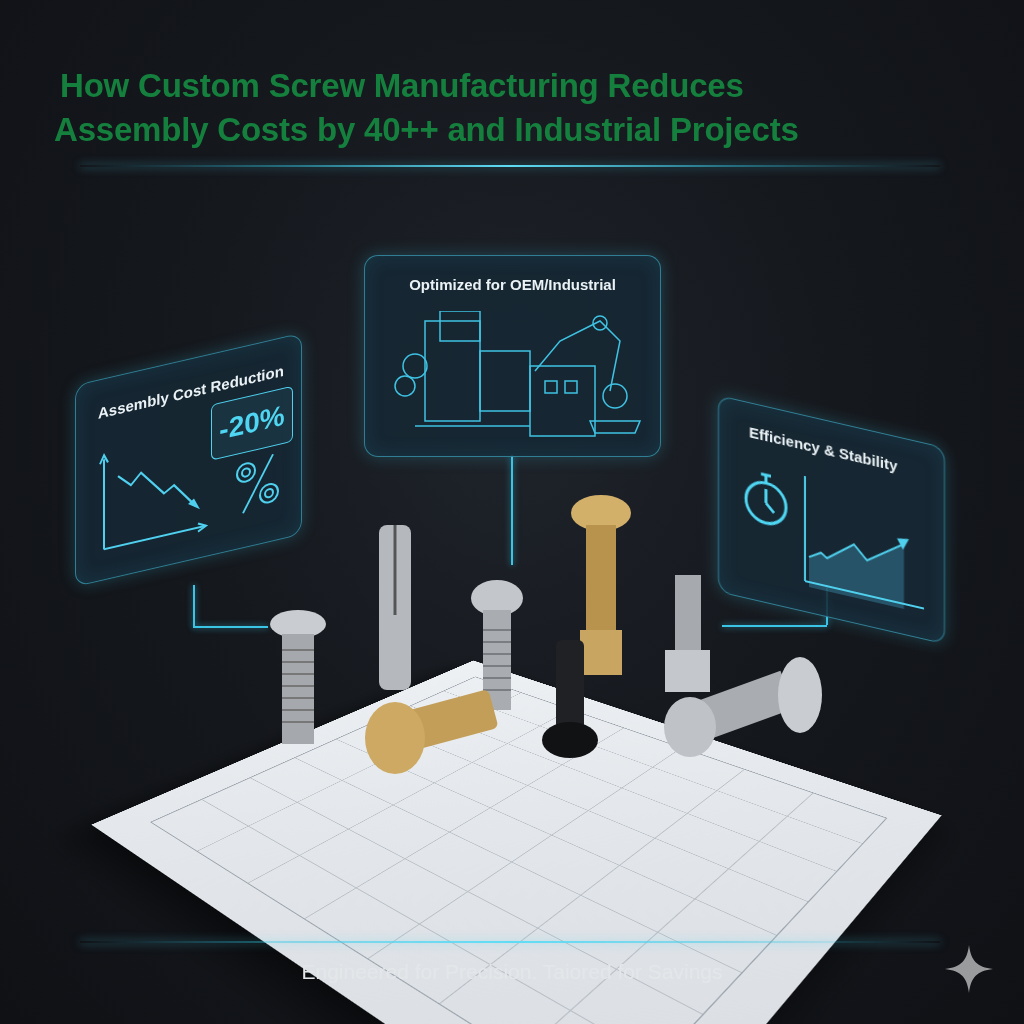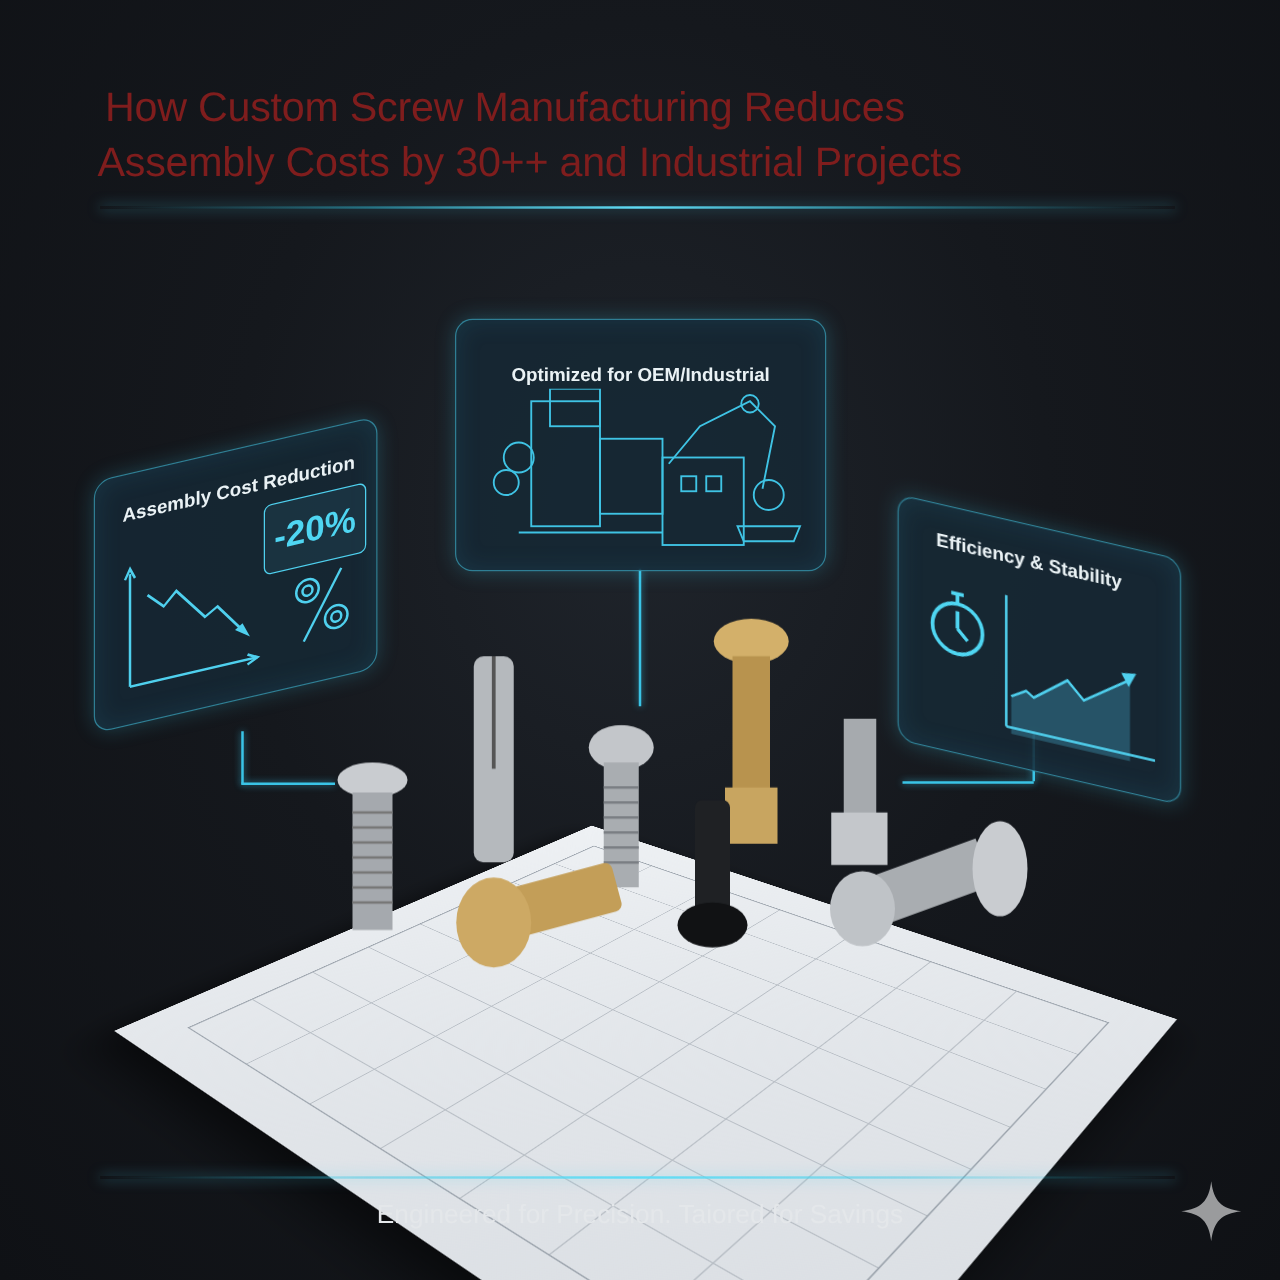--- a/index.html
+++ b/index.html
@@ -3,43 +3,43 @@
   <meta charset="utf-8">
   <style>
     html, body { margin: 0; padding: 0; }
     body {
       width: 1024px; height: 1024px; overflow: hidden; position: relative;
       background: radial-gradient(ellipse at 50% 40%, #1f242b 0%, #15181d 45%, #0f1115 100%);
       font-family: "Liberation Sans", "DejaVu Sans", sans-serif;
       color: #fff;
     }
     .title {
-      position: absolute; left: 78px; top: 64px; width: 900px;
-      font-size: 33px; font-weight: normal; line-height: 44px; color: #7f1d1d;
+      position: absolute; left: 54px; top: 64px; width: 900px;
+      font-size: 33px; font-weight: bold; line-height: 44px; color: #15803d;
       letter-spacing: -0.2px;
     }
     .title .l1 { display: block; padding-left: 6px; }
     .title .l2 { display: block; }
     .divider {
       position: absolute; left: 80px; width: 860px; height: 2px;
       background: linear-gradient(90deg, rgba(52,200,230,0) 0%, rgba(52,200,230,0.5) 25%, #5fdcf5 50%, rgba(52,200,230,0.5) 75%, rgba(52,200,230,0) 100%);
       box-shadow: 0 0 10px rgba(80,210,240,0.6);
     }
     .divider.top { top: 165px; }
     .divider.bottom { top: 941px; }
     .panel {
       position: absolute; background: rgba(22,40,52,0.88);
       border: 1.5px solid rgba(70,200,230,0.55); border-radius: 14px;
       box-shadow: 0 0 16px rgba(60,190,225,0.25), inset 0 0 20px rgba(40,120,150,0.2);
     }
     .panel-title { position: absolute; color: #eaf2f5; font-weight: bold; white-space: nowrap; }
     .p-left { left: 75px; top: 385px; width: 225px; height: 200px; transform: skewY(-13deg); transform-origin: left top; }
     .p-left .panel-title { left: 22px; top: 24px; font-size: 15px; }
     .p-center { left: 364px; top: 255px; width: 295px; height: 200px; }
-    .p-center .panel-title { left: 0; right: 0; top: 36px; text-align: center; font-size: 15px; }
+    .p-center .panel-title { left: 0; right: 0; top: 20px; text-align: center; font-size: 15px; }
     .p-right { left: 718px; top: 395px; width: 225px; height: 195px; transform: skewY(13deg); transform-origin: left top; }
     .p-right .panel-title { left: 30px; top: 20px; font-size: 15px; }
     .badge {
       position: absolute; left: 135px; top: 50px; width: 80px; height: 54px;
       border: 1.5px solid #4fd0ee; border-radius: 6px; background: rgba(30,60,75,0.6);
       color: #4fd6f2; font-size: 28px; font-weight: bold; line-height: 54px; text-align: center;
     }
     .connector { position: absolute; background: #3ac4e6; box-shadow: 0 0 6px rgba(60,200,235,0.7); }
     .paper {
       position: absolute; left: 200px; top: 540px; width: 640px; height: 560px;
@@ -58,21 +58,21 @@
       position: absolute; left: 0; right: 0; top: 960px; text-align: center;
       font-size: 21px; color: #e4e7ea;
     }
     .sparkle { position: absolute; left: 943px; top: 943px; width: 52px; height: 52px; }
   </style>
 </head>
 <body>
 
 <div class="title">
   <span class="l1">How Custom Screw Manufacturing Reduces</span>
-  <span class="l2">Assembly Costs by 30++ and Industrial Projects</span>
+  <span class="l2">Assembly Costs by 40++ and Industrial Projects</span>
 </div>
 <div class="divider top"></div>
 
 <div class="connector" style="left:193px;top:585px;width:2px;height:42px;"></div>
 <div class="connector" style="left:193px;top:626px;width:75px;height:2px;"></div>
 <div class="connector" style="left:511px;top:455px;width:2px;height:110px;"></div>
 <div class="connector" style="left:826px;top:585px;width:2px;height:40px;"></div>
 <div class="connector" style="left:722px;top:625px;width:105px;height:2px;"></div>
 
 <div class="paper">

